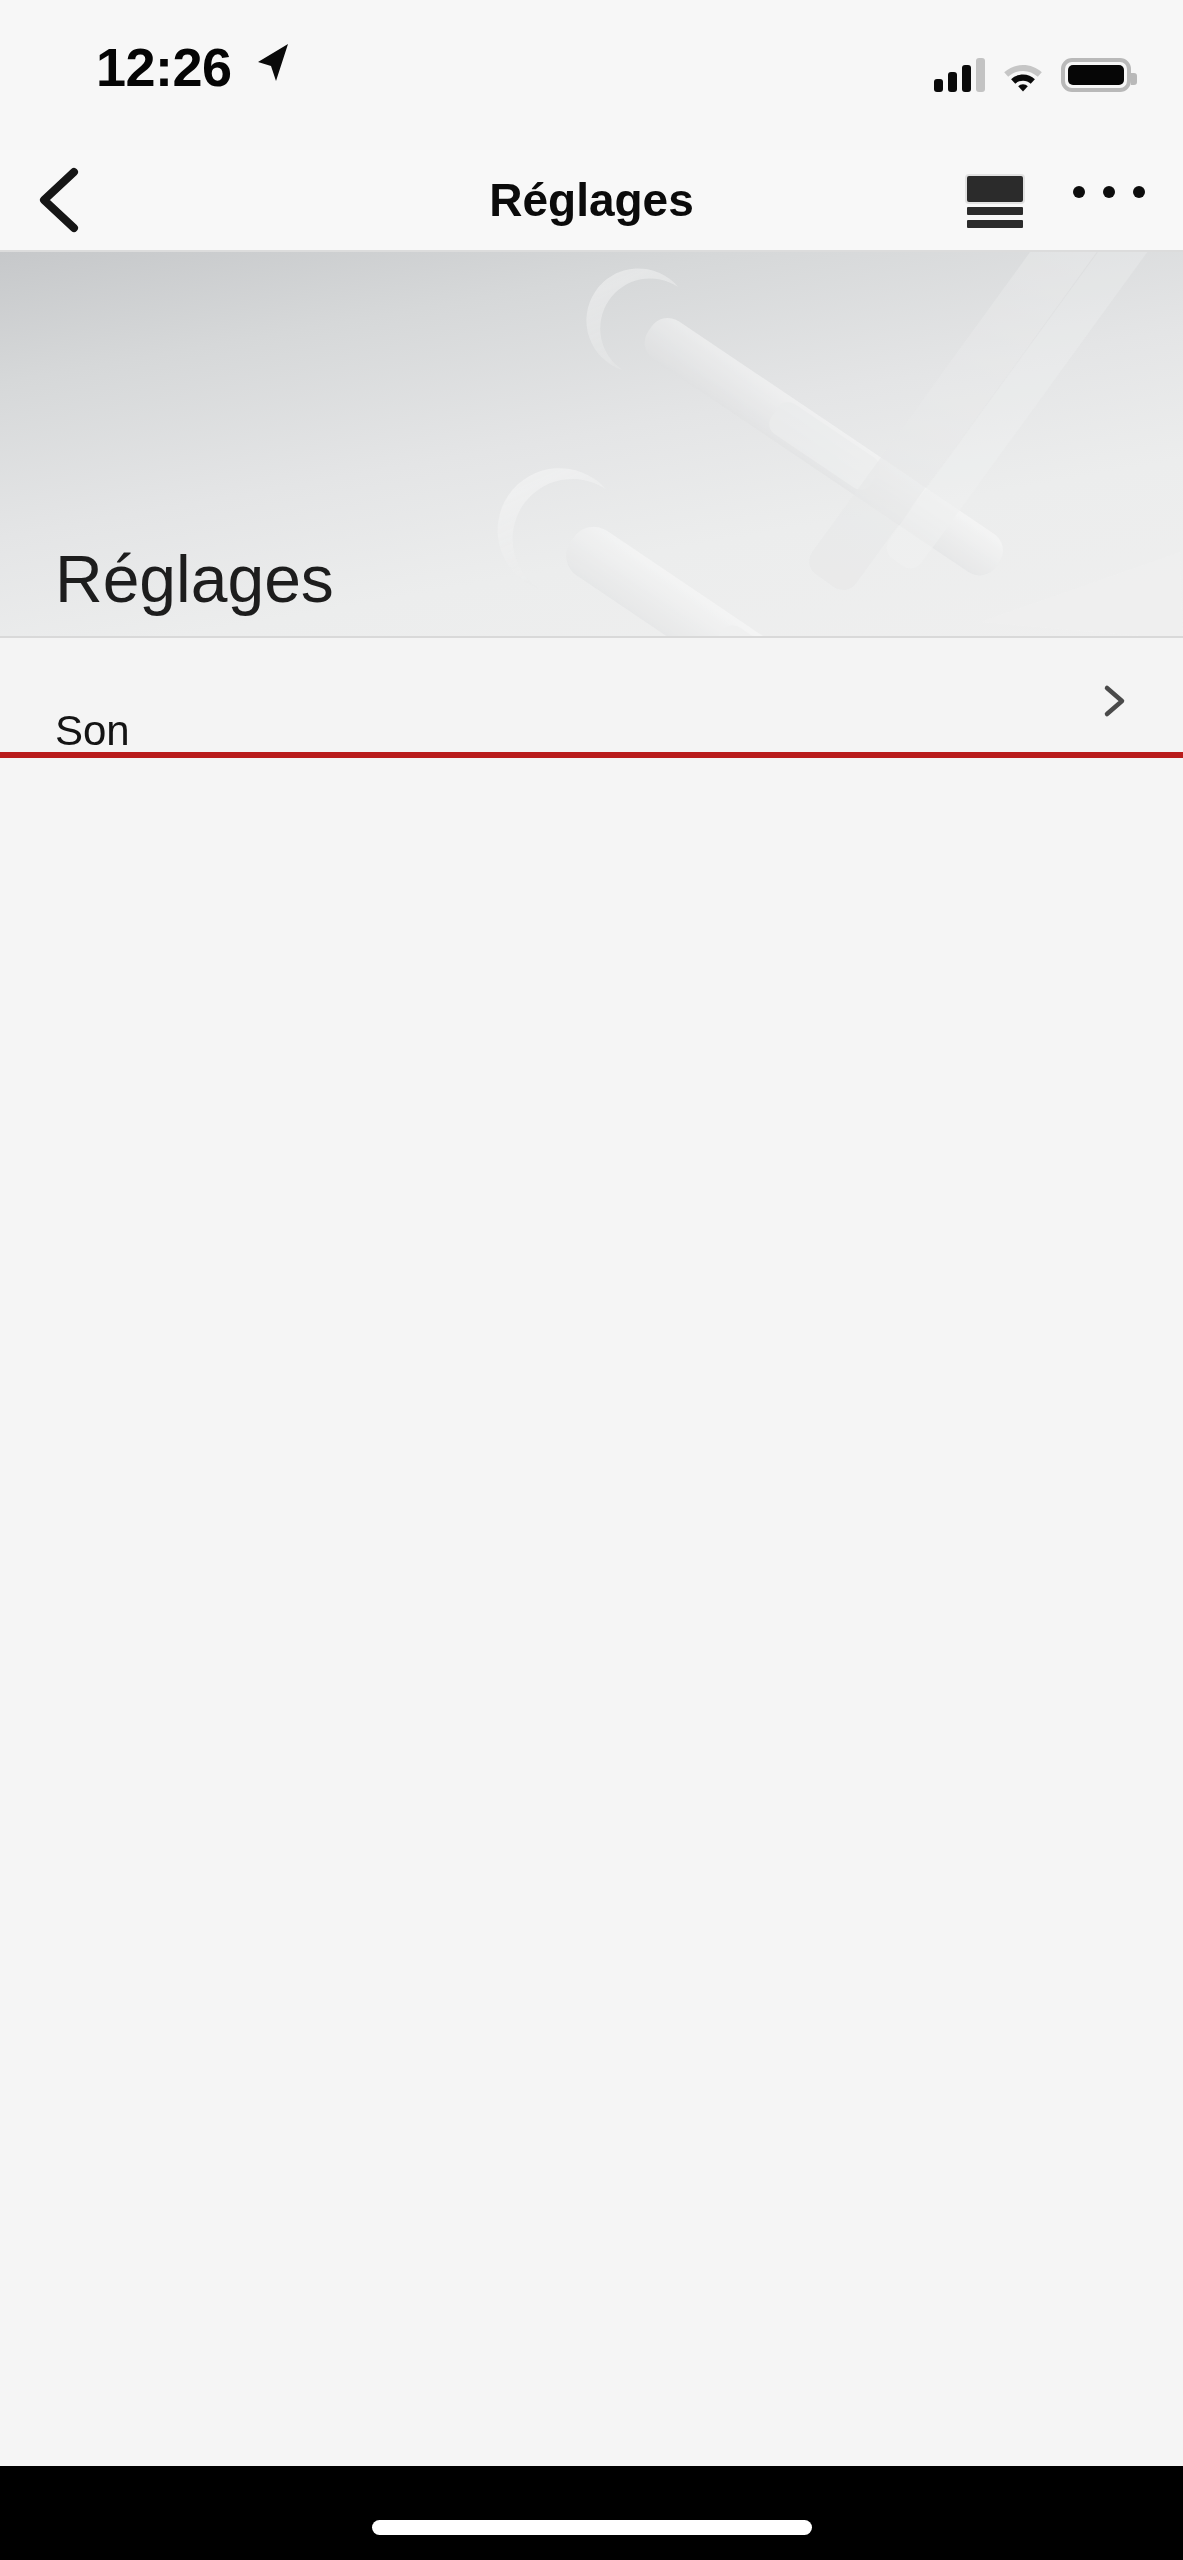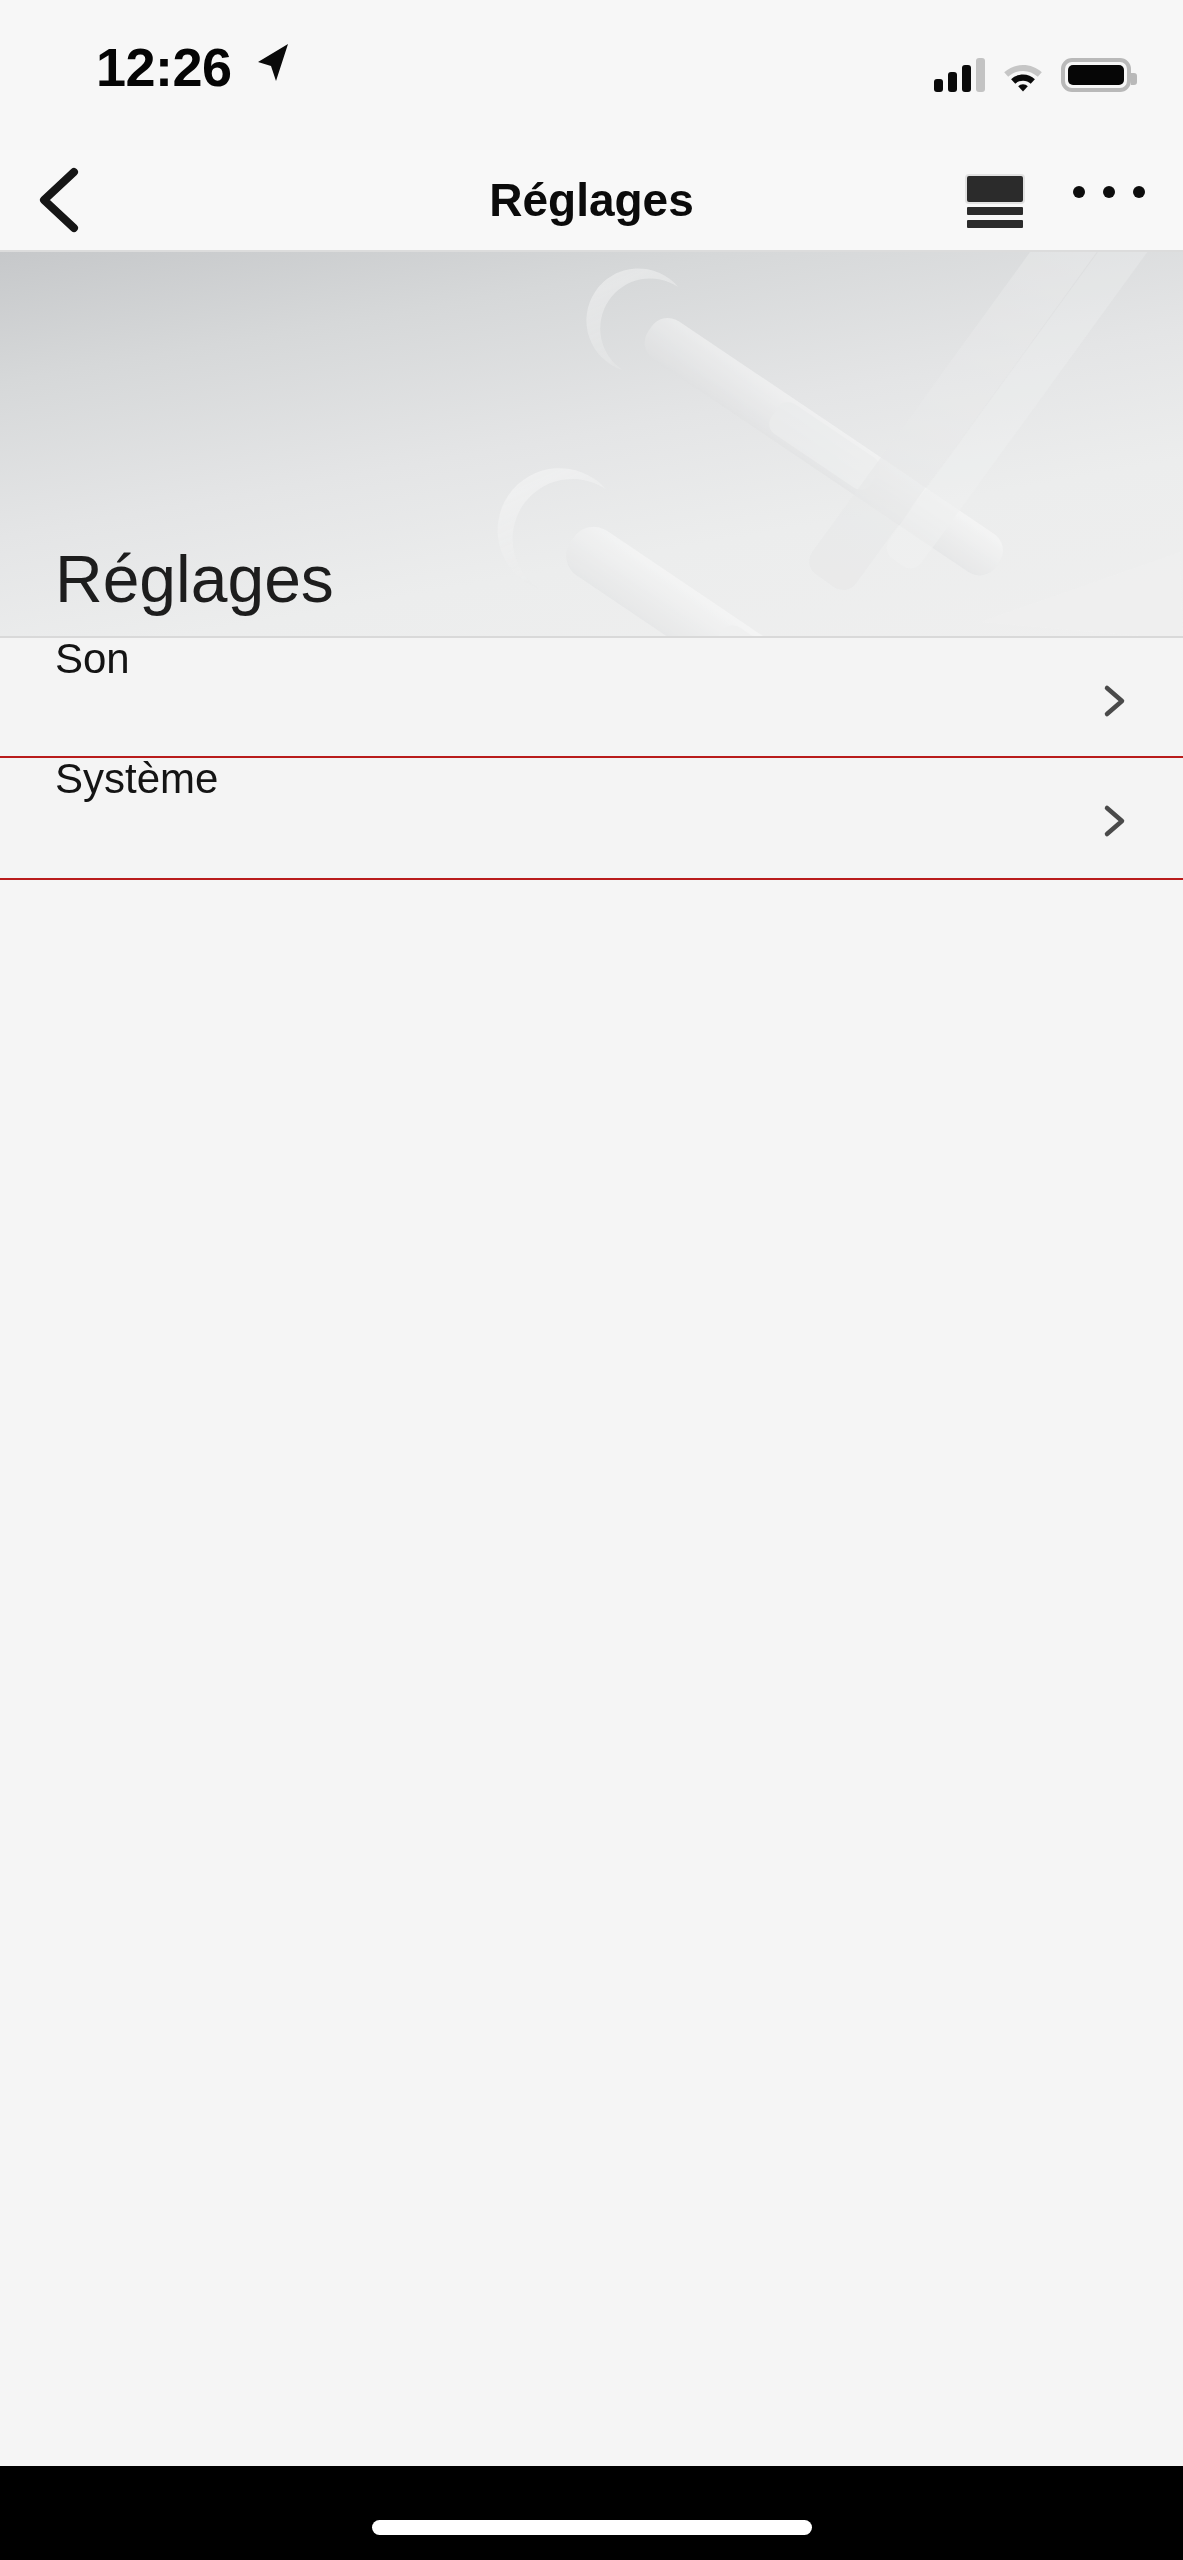--- a/index.html
+++ b/index.html
@@ -86,22 +86,22 @@
   .hero-title {
     position:absolute; left:55px; bottom:26px;
     font-size:66px; color:#1d1d1d; line-height:1;
   }
 
   
   .list { position:absolute; top:638px; left:0; width:1183px; }
   .row {
     position:relative; width:1183px; height:122px;
     background:#f4f4f4;
-    border-bottom:2px solid #b91c1c;
-    display:flex; align-items:flex-start;
+    border-bottom:6px solid #b91c1c;
+    display:flex; align-items:flex-end;
   }
   .row:first-child { border-top:2px solid #d9d9d9; margin-top:-2px; }
   .row-label {
     margin-left:55px; font-size:42px; color:#141414; line-height:1;
   }
   .row-chevron {
     position:absolute; right:52px; top:46px; width:34px; height:34px;
   }
 
   
@@ -206,26 +206,20 @@
 
     <div class="row">
       <div class="row-label">Son</div>
       <svg class="row-chevron" viewBox="0 0 34 34">
         <path d="M10 4 L25 17 L10 30" fill="none" stroke="#4a4a4a" stroke-width="4.5" stroke-linecap="round" stroke-linejoin="round"></path>
       </svg>
     </div>
 
 
 
-    <div class="row">
-      <div class="row-label">Système</div>
-      <svg class="row-chevron" viewBox="0 0 34 34">
-        <path d="M10 4 L25 17 L10 30" fill="none" stroke="#4a4a4a" stroke-width="4.5" stroke-linecap="round" stroke-linejoin="round"></path>
-      </svg>
-    </div>
 
 
   </div>
 
   <div class="home-area">
     <div class="home-indicator"></div>
   </div>
 
 </div>
 

